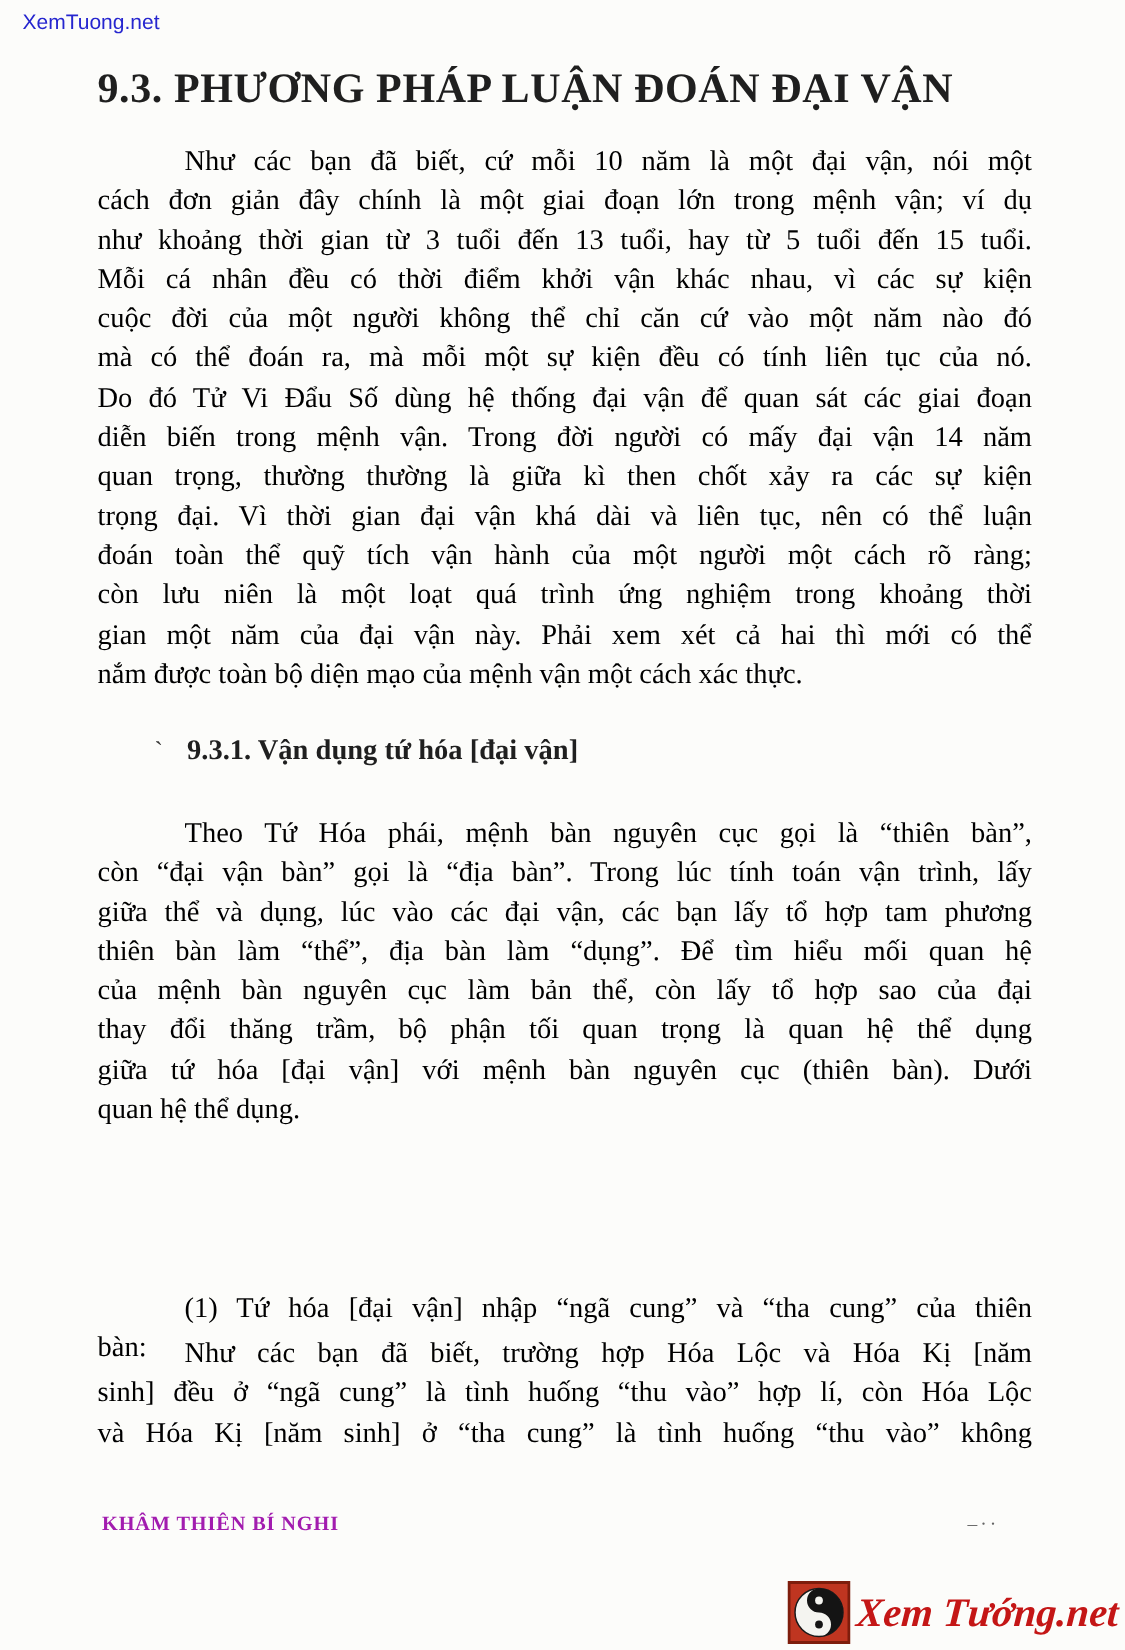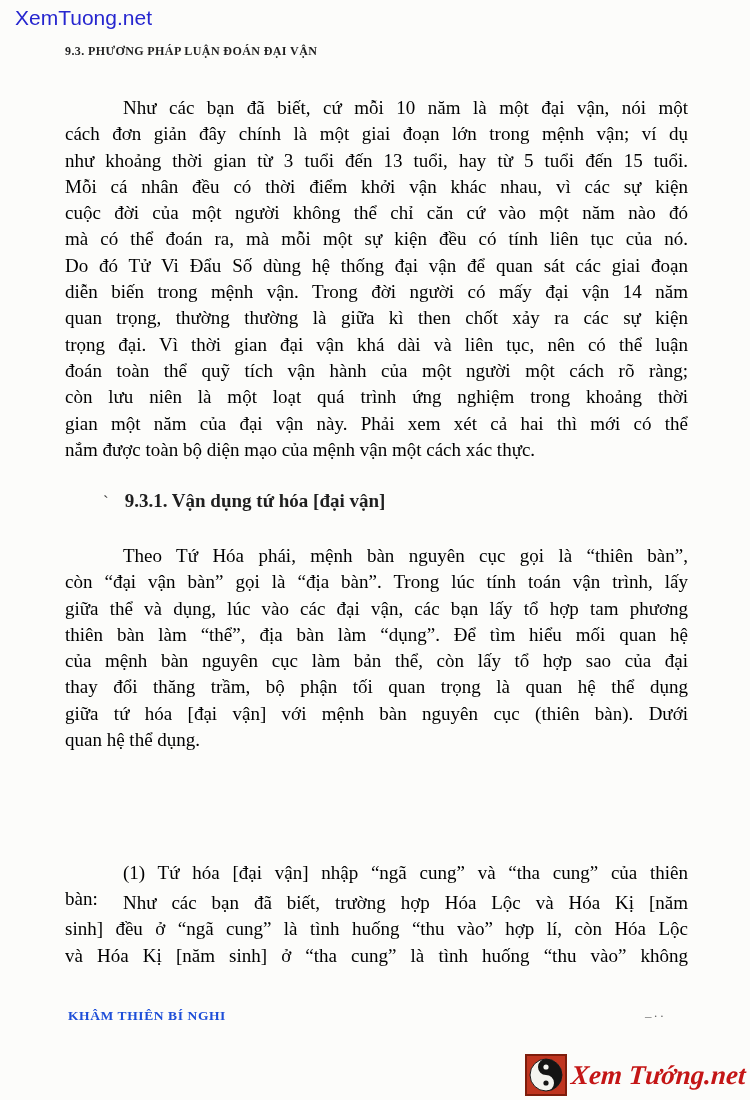--- a/index.html
+++ b/index.html
@@ -10,28 +10,28 @@
     background: #fcfcfa;
     overflow: hidden;
     font-family: "Liberation Serif", serif;
     color: #262626;
   }
   #watermark-top {
     position: absolute;
     left: 15px;
     top: 6px;
     font-family: "Liberation Sans", sans-serif;
-    font-size: 21px;
+    font-size: 14px;
     color: #2626cf;
   }
   #heading {
     position: absolute;
     left: 65px;
     top: 44px;
-    font-size: 12px;
+    font-size: 28px;
     font-weight: bold;
     letter-spacing: 0.4px;
     color: #1f1f1f;
     text-align: right;
   }
   .para {
     position: absolute;
     left: 65px;
     width: 623px;
     font-size: 19px;
@@ -59,21 +59,21 @@
     font-size: 17px;
     color: #333;
   }
   #footer-book-title {
     position: absolute;
     left: 68px;
     top: 1008px;
     font-size: 13.5px;
     font-weight: bold;
     letter-spacing: 0.6px;
-    color: #1d4ed8;
+    color: #a21caf;
   }
   #footer-page-marks {
     position: absolute;
     left: 645px;
     top: 1008px;
     font-size: 13px;
     letter-spacing: 2px;
     color: #4a4a4a;
     opacity: 0.85;
   }

